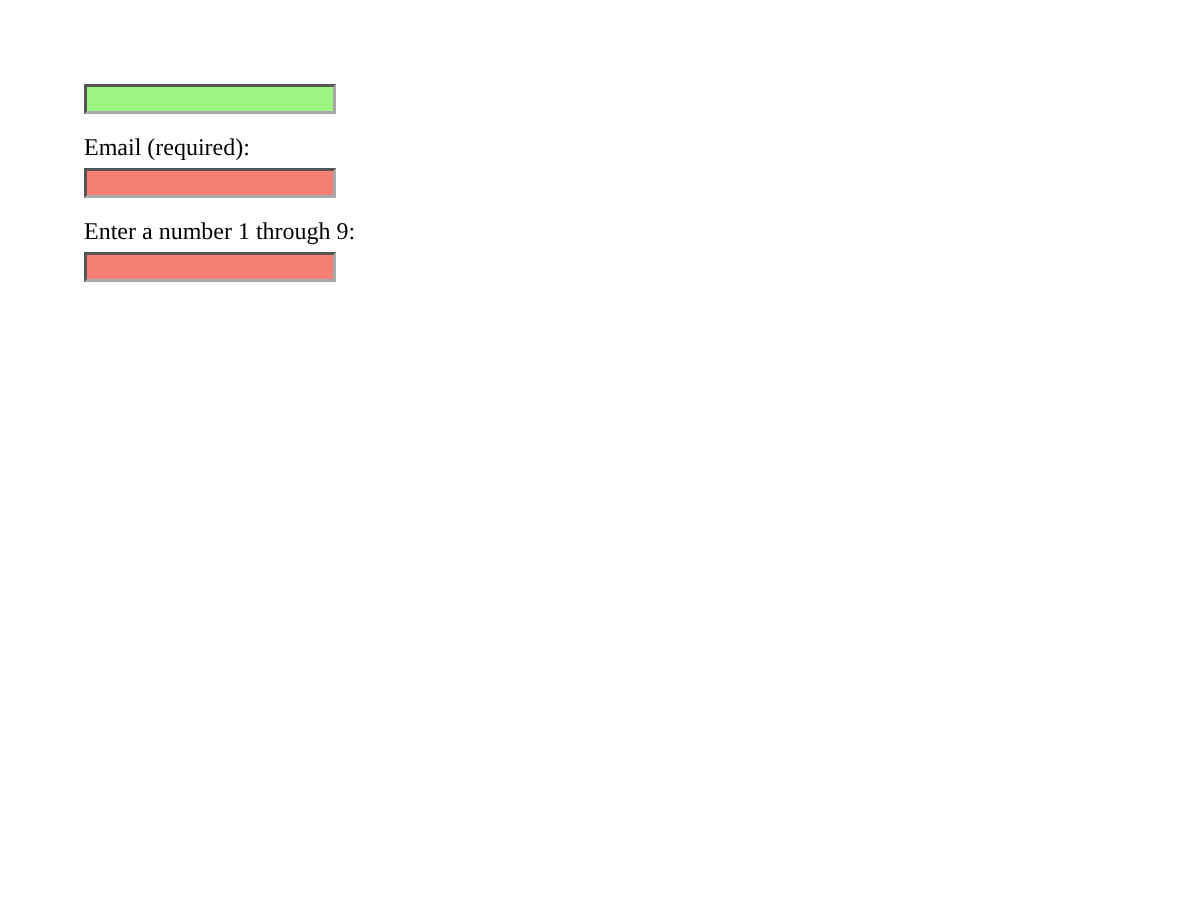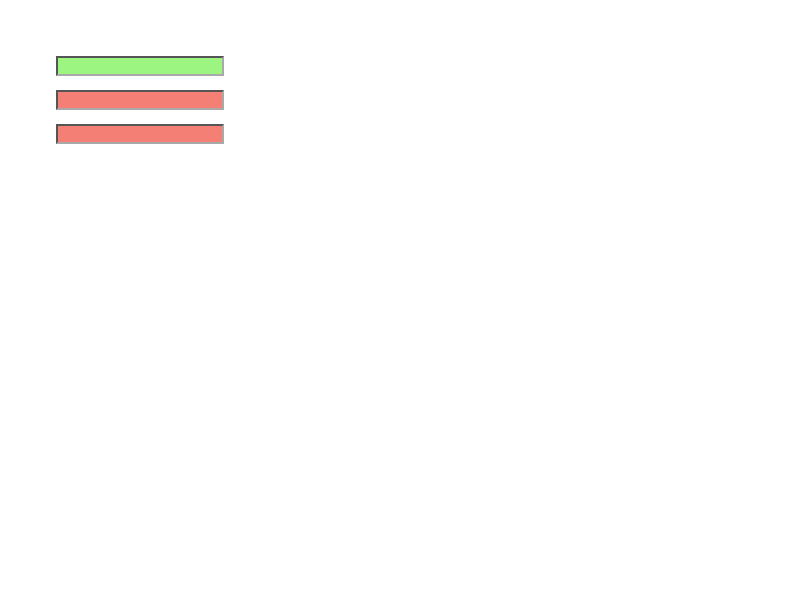--- a/index.html
+++ b/index.html
@@ -34,18 +34,20 @@
     }
   </style>
 </head>
 <body>
 
 <div class="field">
   <input type="text" class="valid" value="" style="">
 </div>
 
 <div class="field">
+  <span class="label">Email (required):</span>
   <input type="text" class="invalid" value="" style="">
 </div>
 
 <div class="field">
+  <span class="label">Enter a number 1 through 9:</span>
   <input type="text" class="invalid" value="" style="">
 </div>
 
 </body></html>

